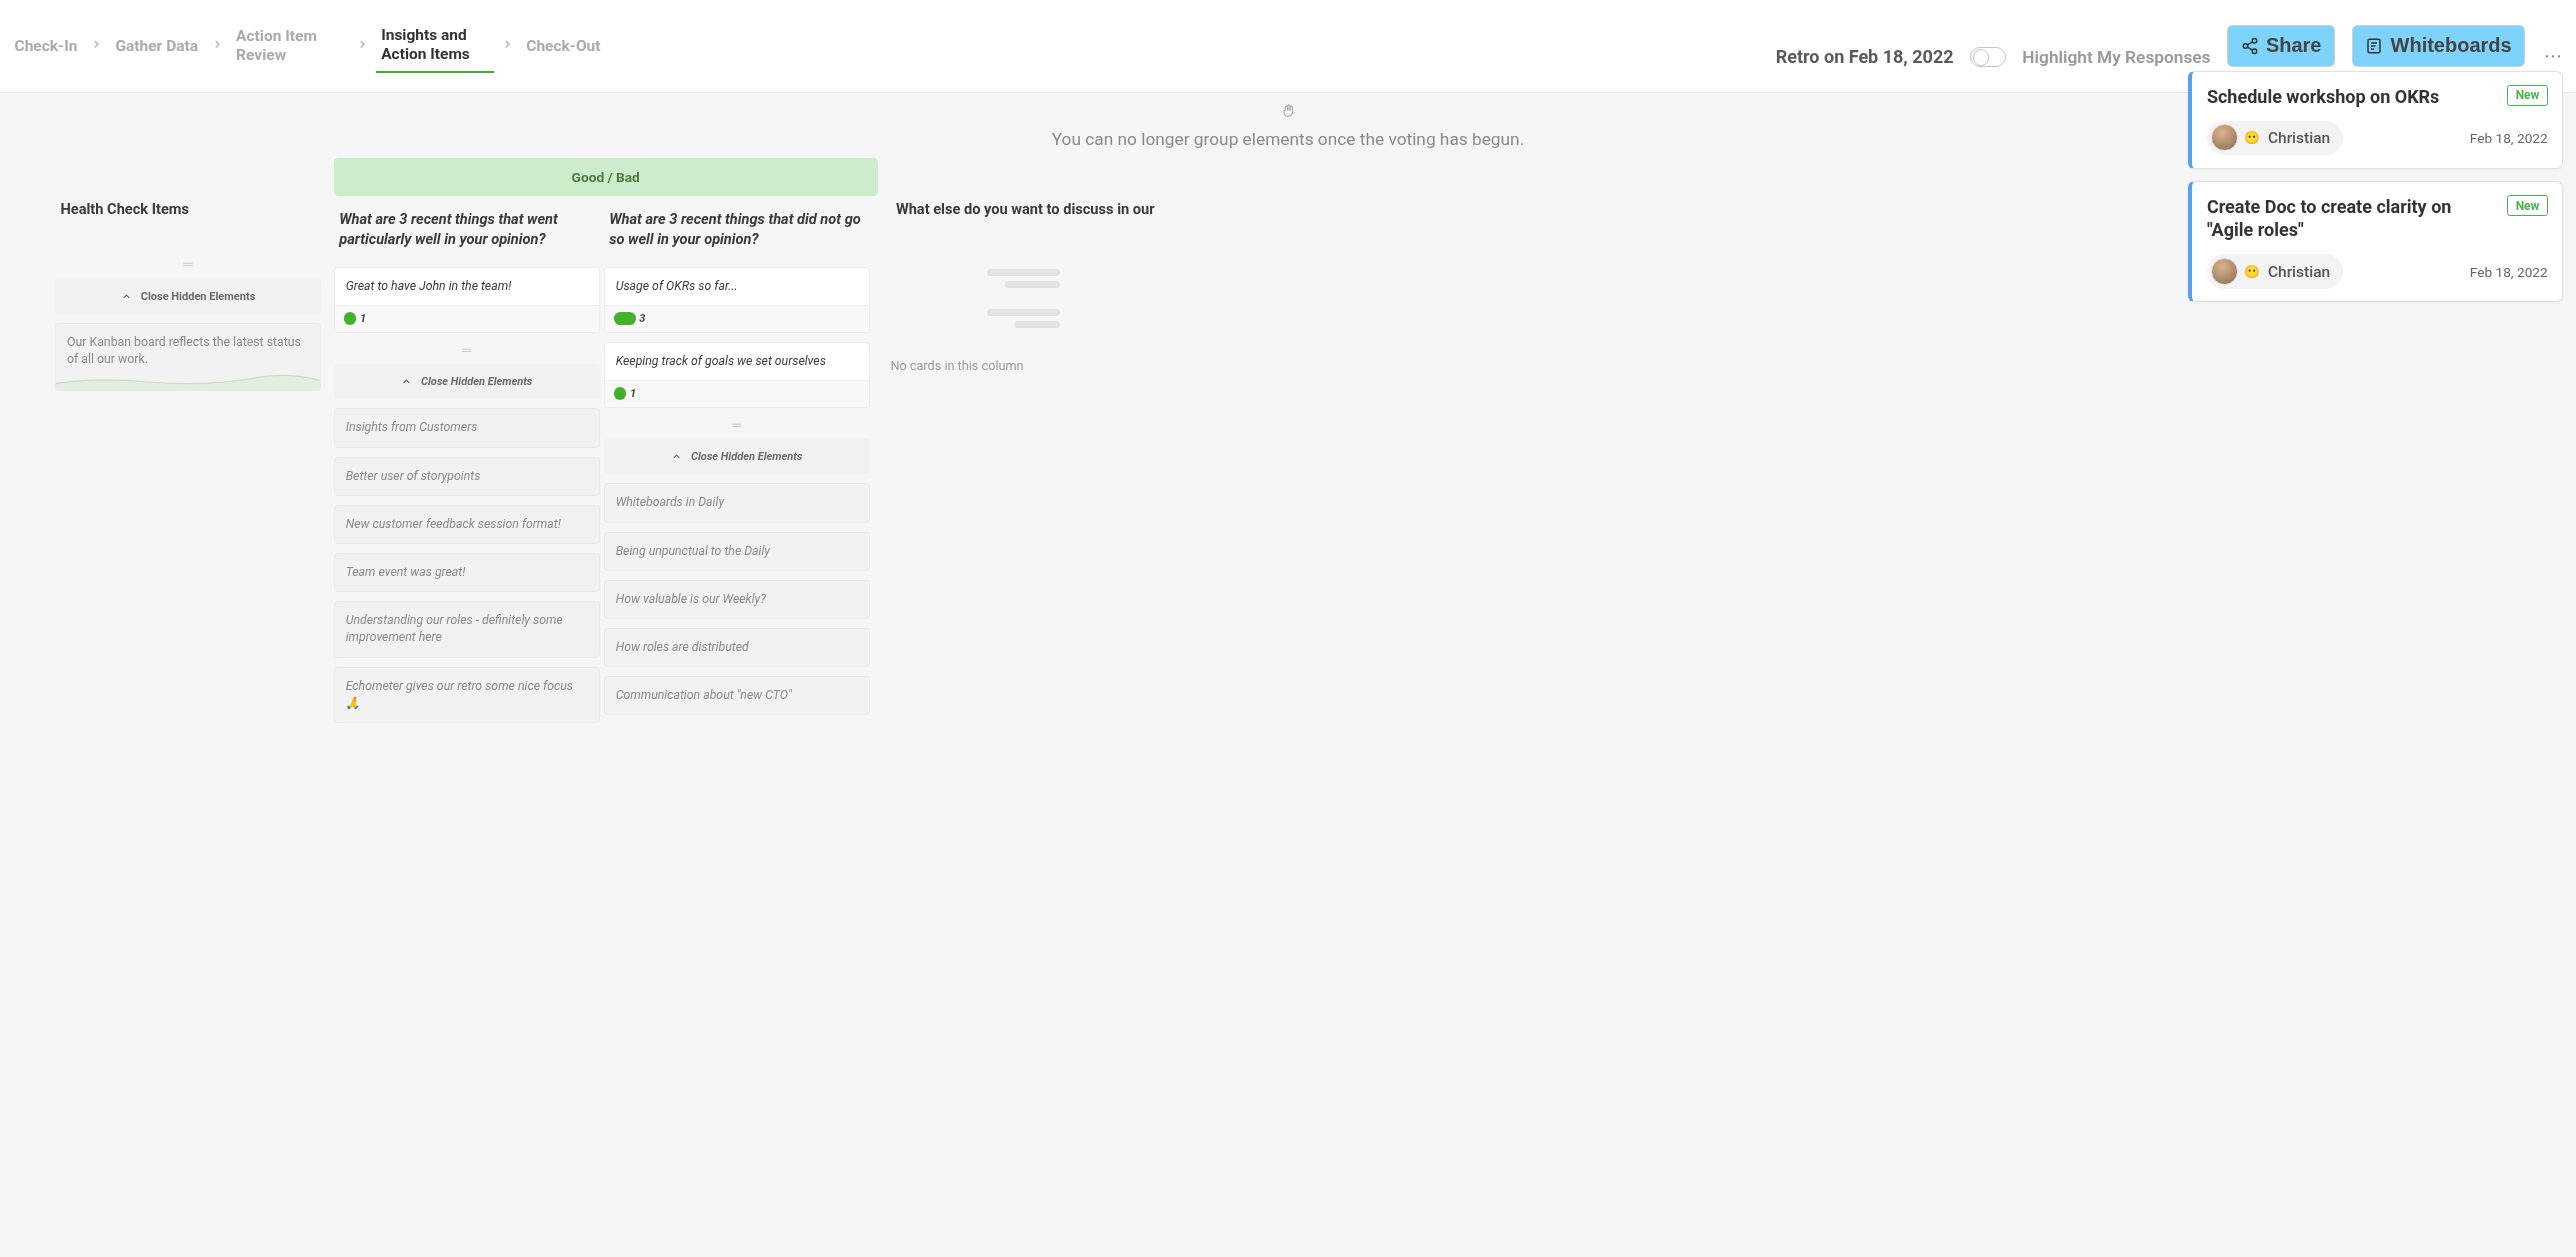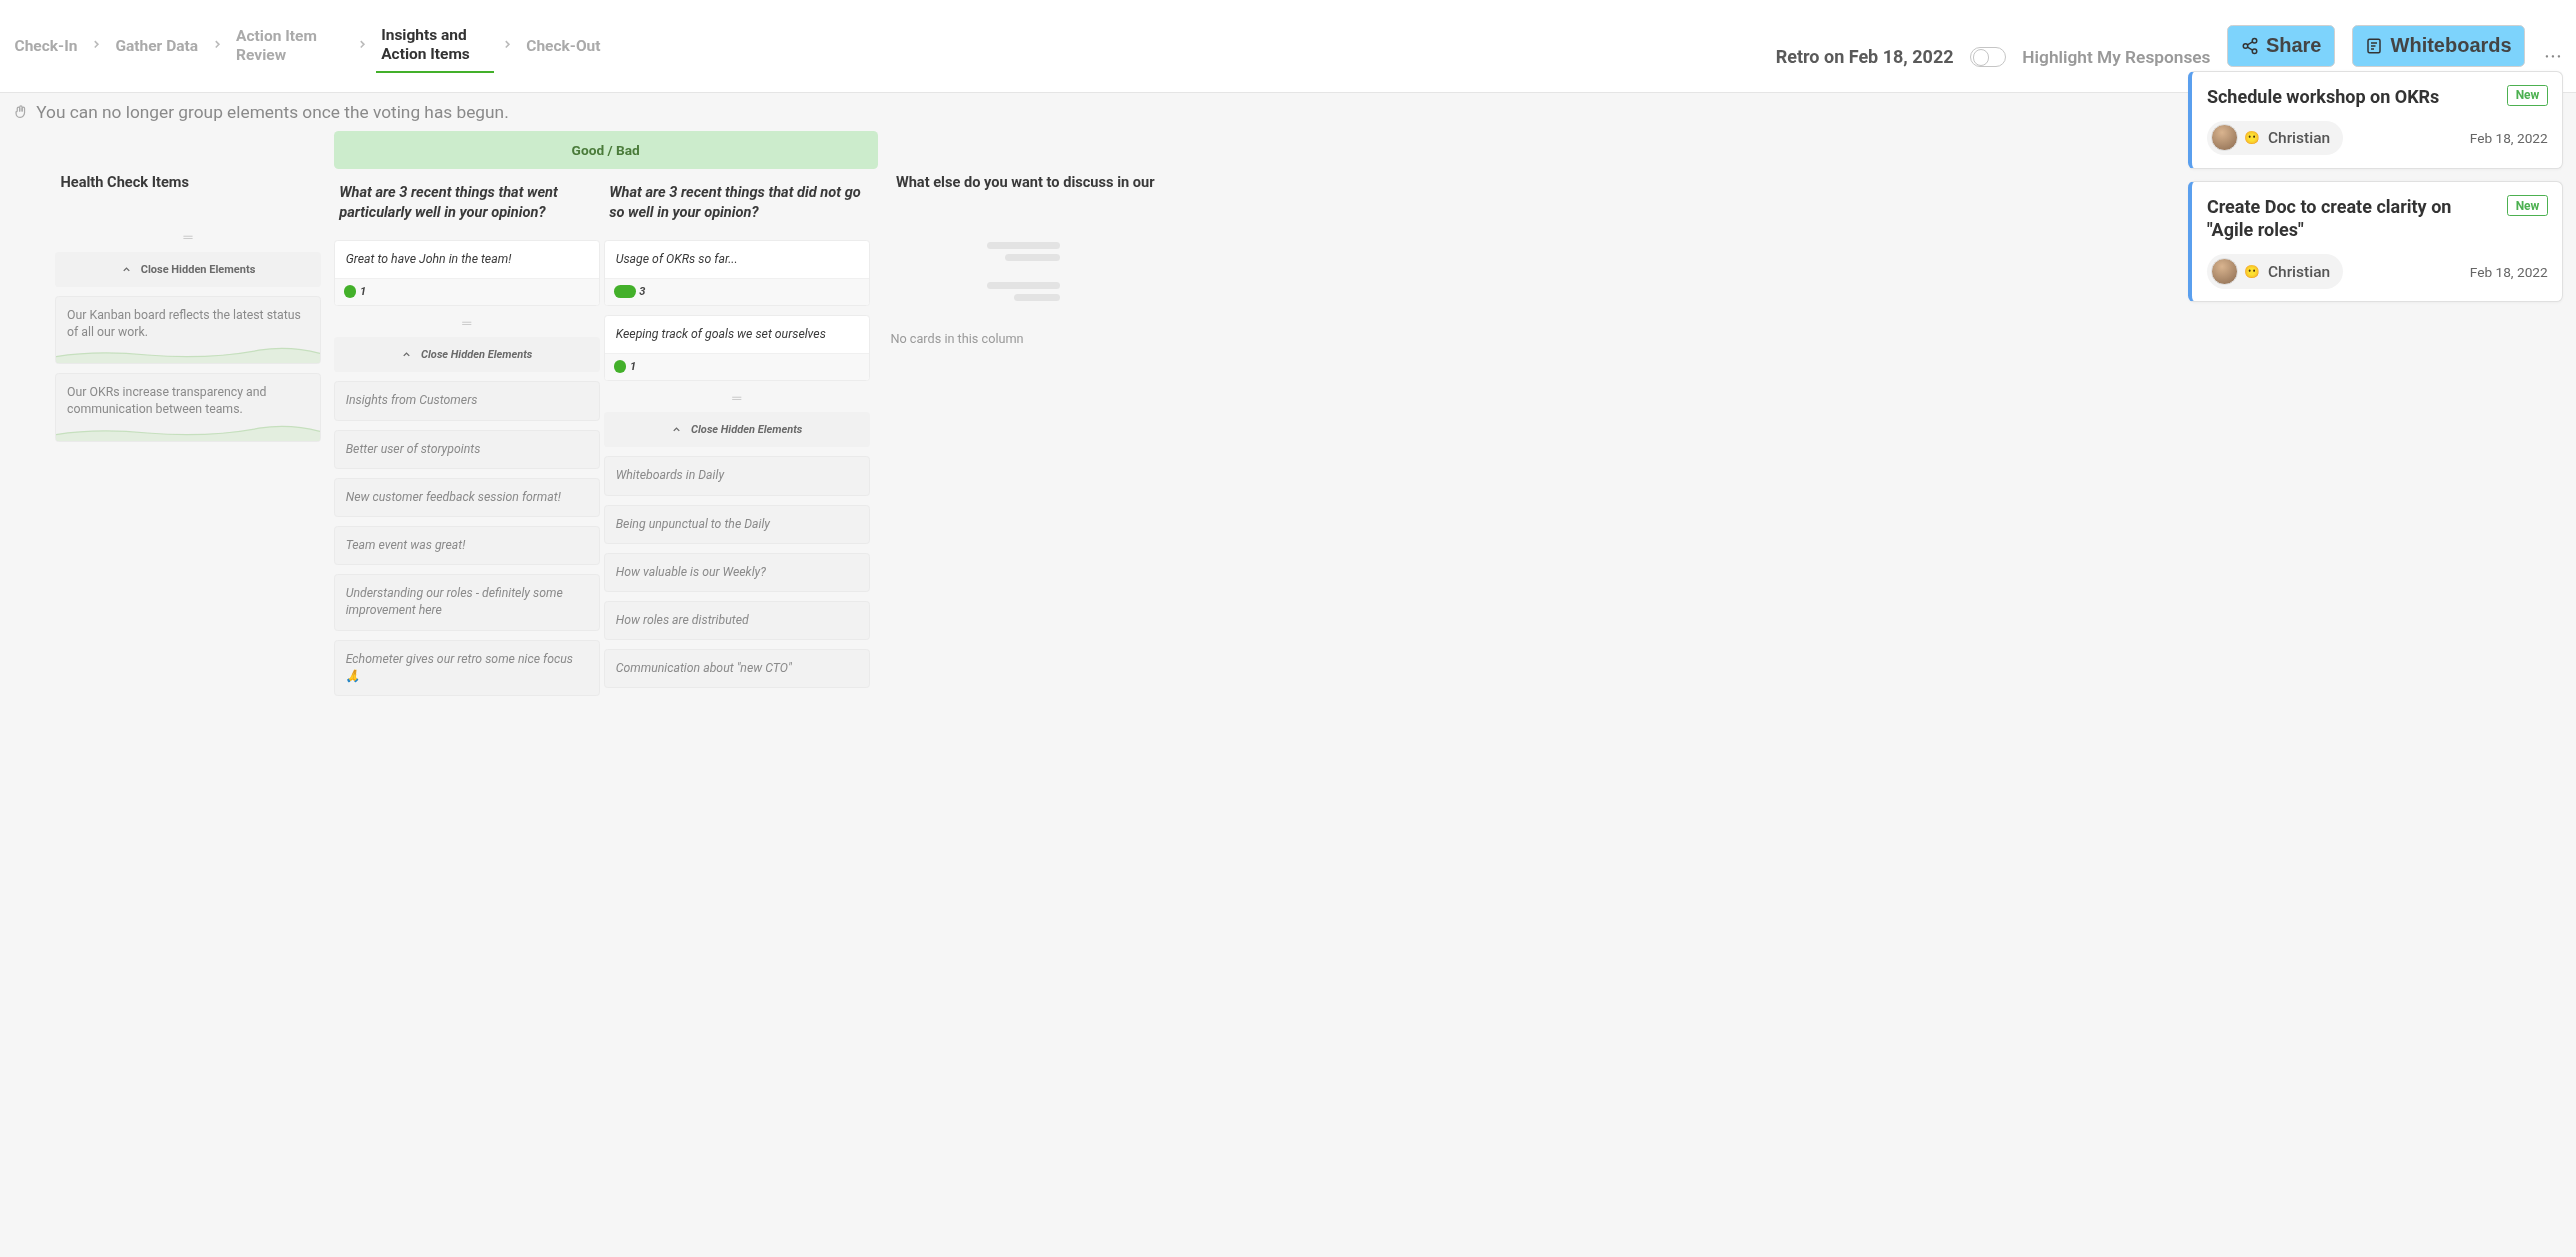--- a/index.html
+++ b/index.html
@@ -97,20 +97,21 @@
       cursor: pointer;
       padding: 7.3px 3.6px;
     }
     .notice {
       display: flex;
       align-items: center;
       gap: 9px;
       padding: 9px 12.7px;
       font-size: 17.3px;
       color: #8a8a8a;
+      flex-direction: column;
     }
     .notice svg { width: 14.6px; height: 18px; color: #aaa; }
     .board {
       display: flex;
       gap: 12.7px;
       padding: 0 11px 18px 55px;
       align-items: flex-start;
     }
     .col {
       width: 255px;
@@ -393,24 +394,20 @@
     <div class="col-title">Health Check Items</div>
     <div class="drag">═</div>
     <div class="close-hidden">
       <svg viewBox="0 0 24 24" fill="none" stroke="currentColor" stroke-width="3">
           <polyline points="18 15 12 9 6 15"></polyline>
         </svg>
       <span>Close Hidden Elements</span>
     </div>
     <div id="health-hidden">
         <div class="hidden-card" style="padding-bottom: 22px;">Our Kanban board reflects the latest status of all our work.<svg class="sparkline" viewBox="0 0 260 30" preserveAspectRatio="none">
-            <path d="M0 30 L0 22 Q40 14 90 20 Q150 26 200 14 Q230 8 260 18 L260 30 Z" fill="#d9ecd3"></path>
-            <path d="M0 22 Q40 14 90 20 Q150 26 200 14 Q230 8 260 18" stroke="#a8d39b" stroke-width="1.5" fill="none"></path>
-          </svg></div>
-        <div class="hidden-card" style="padding-bottom: 22px;">Our OKRs increase transparency and communication between teams.<svg class="sparkline" viewBox="0 0 260 30" preserveAspectRatio="none">
             <path d="M0 30 L0 22 Q40 14 90 20 Q150 26 200 14 Q230 8 260 18 L260 30 Z" fill="#d9ecd3"></path>
             <path d="M0 22 Q40 14 90 20 Q150 26 200 14 Q230 8 260 18" stroke="#a8d39b" stroke-width="1.5" fill="none"></path>
           </svg></div>
       </div>
   </div>
 
   <div class="good-bad-container">
     <div class="good-bad">Good / Bad</div>
     <div class="good-bad-wrap">
 

